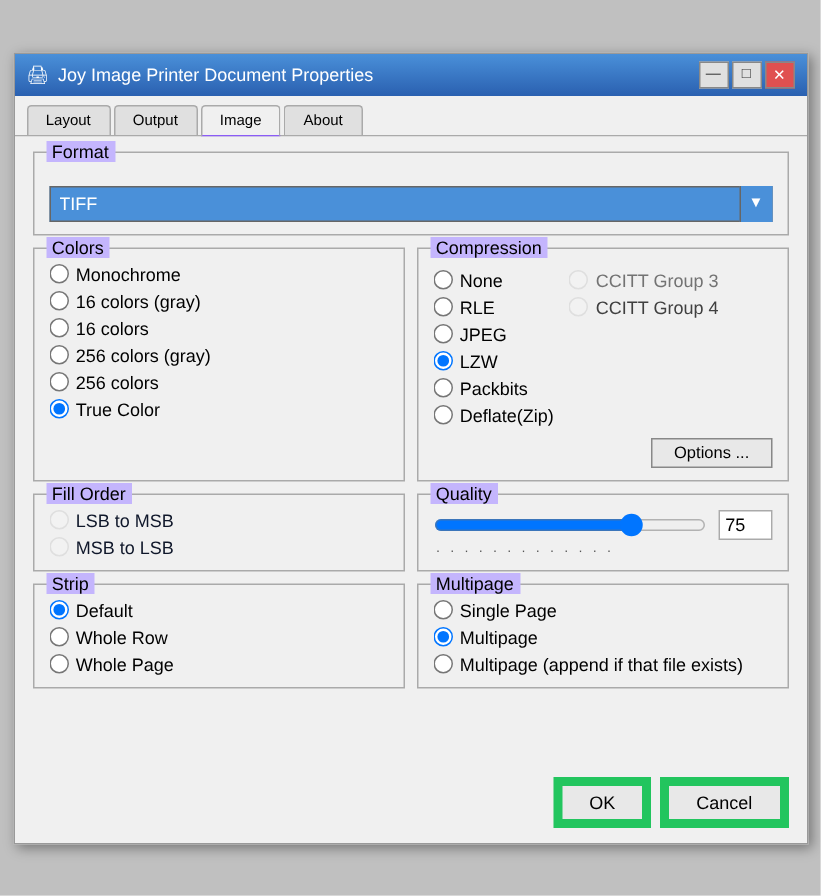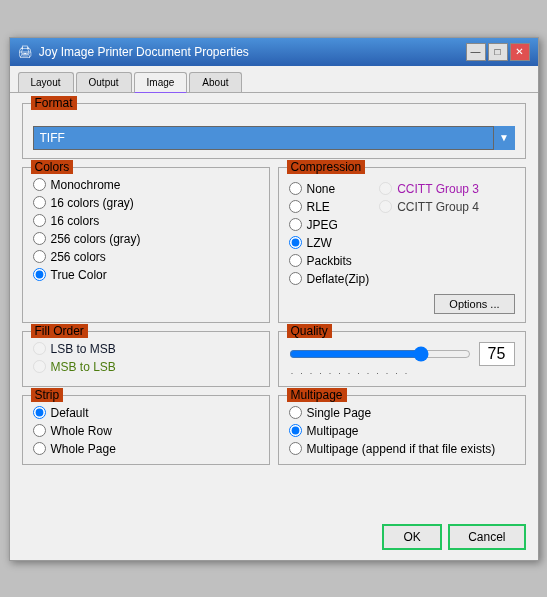--- a/index.html
+++ b/index.html
@@ -81,21 +81,21 @@
     .group-box {
       border: 1px solid #aaa;
       margin-bottom: 8px;
       padding: 6px 10px 8px;
       position: relative;
     }
     .group-label {
       position: absolute;
       top: -8px;
       left: 8px;
-      background: #c2410c;
+      background: #c4b5fd;
       padding: 0 4px;
       font-size: 12px;
     }
     .two-col {
       display: flex;
       gap: 8px;
     }
     .two-col .group-box {
       flex: 1;
     }
@@ -160,23 +160,22 @@
     .quality-slider {
       flex: 1;
       margin: 0;
       cursor: pointer;
       height: 20px;
     }
     .quality-value-box {
       border: 1px solid #aaa;
       background: white;
       width: 36px;
-      text-align: center;
       padding: 2px 4px;
-      font-size: 16px;
+      font-size: 12px;
     }
     .quality-ticks {
       font-size: 9px;
       color: #555;
       letter-spacing: 2px;
       padding-left: 2px;
       margin-top: 2px;
     }
     .options-btn {
       margin-top: 8px;
@@ -188,21 +187,21 @@
       cursor: pointer;
     }
     .bottom-bar {
       display: flex;
       justify-content: flex-end;
       padding: 8px 12px 10px;
       gap: 6px;
     }
     .bottom-btn {
       padding: 4px 18px;
-      border: 2px solid #22c55e;
+      border: 6px solid #22c55e;
       background: #e8e8e8;
       cursor: pointer;
       font-size: 12px;
       min-width: 60px;
       margin-top: 33px;
     }
     .clearfix::after { content: ''; display: table; clear: both; }
   </style>
 </head>
 <body>
@@ -301,21 +300,21 @@
                 <span>Packbits</span>
             </label>
             <label class="radio-item">
               <input type="radio" name="comp" style=""> 
                 <span>Deflate(Zip)</span>
             </label>
           </div>
           <div class="radio-group">
             <label class="radio-item disabled">
               <input type="radio" name="comp" disabled="" style=""> 
-                <span style="color:#a21caf">CCITT Group 3</span>
+                <span style="color:#737373">CCITT Group 3</span>
             </label>
             <label class="radio-item disabled">
               <input type="radio" name="comp" disabled="" style=""> 
                 <span style="color:#404040">CCITT Group 4</span>
             </label>
           </div>
         </div>
         <div class="clearfix">
           <button class="options-btn">Options ...</button>
         </div>
@@ -326,21 +325,21 @@
 
       <div class="group-box">
         <span class="group-label">Fill Order</span>
         <div class="radio-group">
           <label class="radio-item disabled">
             <input type="radio" name="fill" disabled="" style=""> 
               <span style="color:#0f172a">LSB to MSB</span>
           </label>
           <label class="radio-item disabled">
             <input type="radio" name="fill" disabled="" style=""> 
-              <span style="color:#4d7c0f">MSB to LSB</span>
+              <span style="color:#0f172a">MSB to LSB</span>
           </label>
         </div>
       </div>
 
       <div class="group-box">
         <span class="group-label">Quality</span>
         <div class="quality-section">
           <div class="quality-top">
             <input type="range" class="quality-slider" min="0" max="100" value="75" style="">
             <div class="quality-value-box">75</div>

